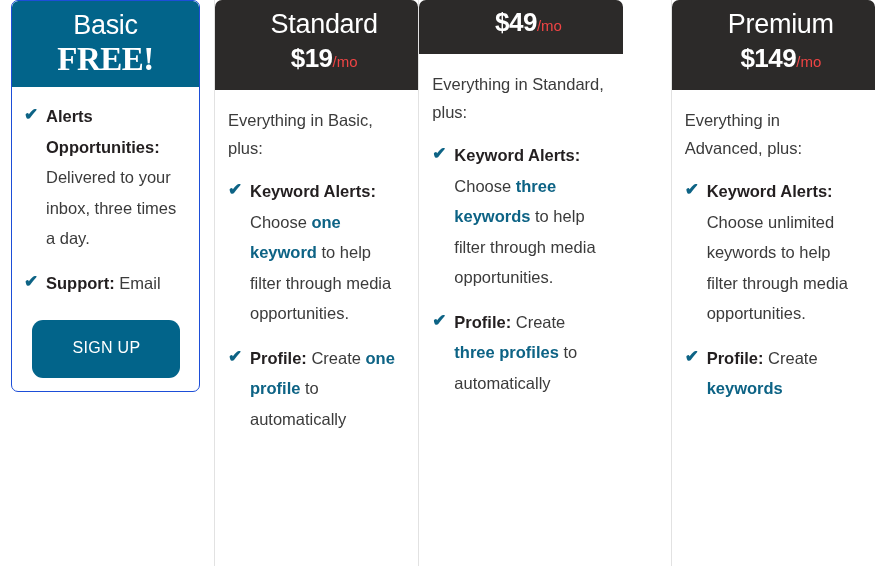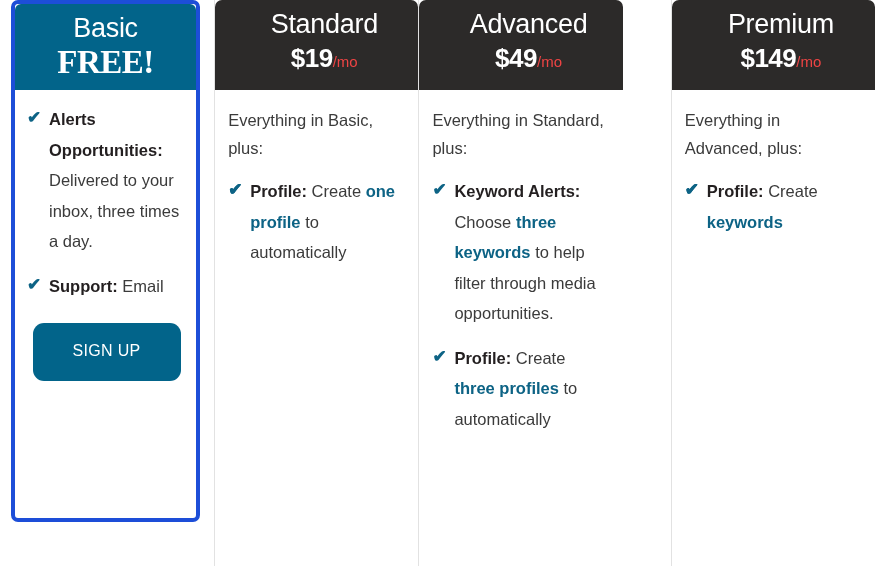--- a/index.html
+++ b/index.html
@@ -34,22 +34,22 @@
     background: #ffffff;
     border-radius: 7px;
     box-sizing: border-box;
     position: relative;
     overflow: hidden;
   }
   .plan-card:last-child { margin-right: 0; margin-left: 48px; }
 
   
   .plan-card.basic {
-    border: 4px solid #1d4ed8;
-    height: 522px;
+    border: 1px solid #1d4ed8;
+    height: 392px;
     margin-left: 11px;
     width: 196px;
   }
   
   .plan-card.dark-plan {
     height: 566px;
     border-left: 1px solid #e2e2e2;
     border-radius: 0;
     width: 212px;
     margin-right: 0;
@@ -169,39 +169,38 @@
       </div>
     </div>
     <div class="spacer-col"></div>
     <div class="plan-card dark-plan">
       <div class="card-header dark">
         <div class="plan-name">Standard</div>
         <div class="plan-price"><span>$19</span><span class="per">/mo</span></div>
       </div>
       <div class="card-body">
         <p class="intro-text">Everything in Basic, plus:</p>
-        <div class="feature"><span class="check-icon">✔</span></div>
+        <div class="feature"><span class="check-icon">✔</span><span class="feature-text"><span class="feature-label">Keyword Alerts:</span><span> Choose </span><span class="hl">one keyword</span><span> to help filter through media opportunities.</span></span></div>
         <div class="feature"><span class="check-icon">✔</span><span class="feature-text"><span class="feature-label">Profile:</span><span> Create </span><span class="hl">one profile</span><span> to automatically</span></span></div>
       </div>
     </div>
     <div class="plan-card dark-plan">
       <div class="card-header dark">
-        <div class="plan-name">Advanced</div>
         <div class="plan-price"><span>$49</span><span class="per">/mo</span></div>
       </div>
       <div class="card-body">
         <p class="intro-text">Everything in Standard, plus:</p>
         <div class="feature"><span class="check-icon">✔</span><span class="feature-text"><span class="feature-label">Keyword Alerts:</span><span> Choose </span><span class="hl">three keywords</span><span> to help filter through media opportunities.</span></span></div>
         <div class="feature"><span class="check-icon">✔</span><span class="feature-text"><span class="feature-label">Profile:</span><span> Create </span><span class="hl">three profiles</span><span> to automatically</span></span></div>
       </div>
     </div>
     <div class="plan-card dark-plan">
       <div class="card-header dark">
         <div class="plan-name">Premium</div>
         <div class="plan-price"><span>$149</span><span class="per">/mo</span></div>
       </div>
       <div class="card-body">
         <p class="intro-text">Everything in Advanced, plus:</p>
-        <div class="feature"><span class="check-icon">✔</span></div>
+        <div class="feature"><span class="check-icon">✔</span><span class="feature-text"><span class="feature-label">Keyword Alerts:</span><span> Choose unlimited keywords to help filter through media opportunities.</span></span></div>
         <div class="feature"><span class="check-icon">✔</span><span class="feature-text"><span class="feature-label">Profile:</span><span> Create </span><span class="hl">keywords</span></span></div>
       </div>
     </div>
   </div>
 
 </body></html>

